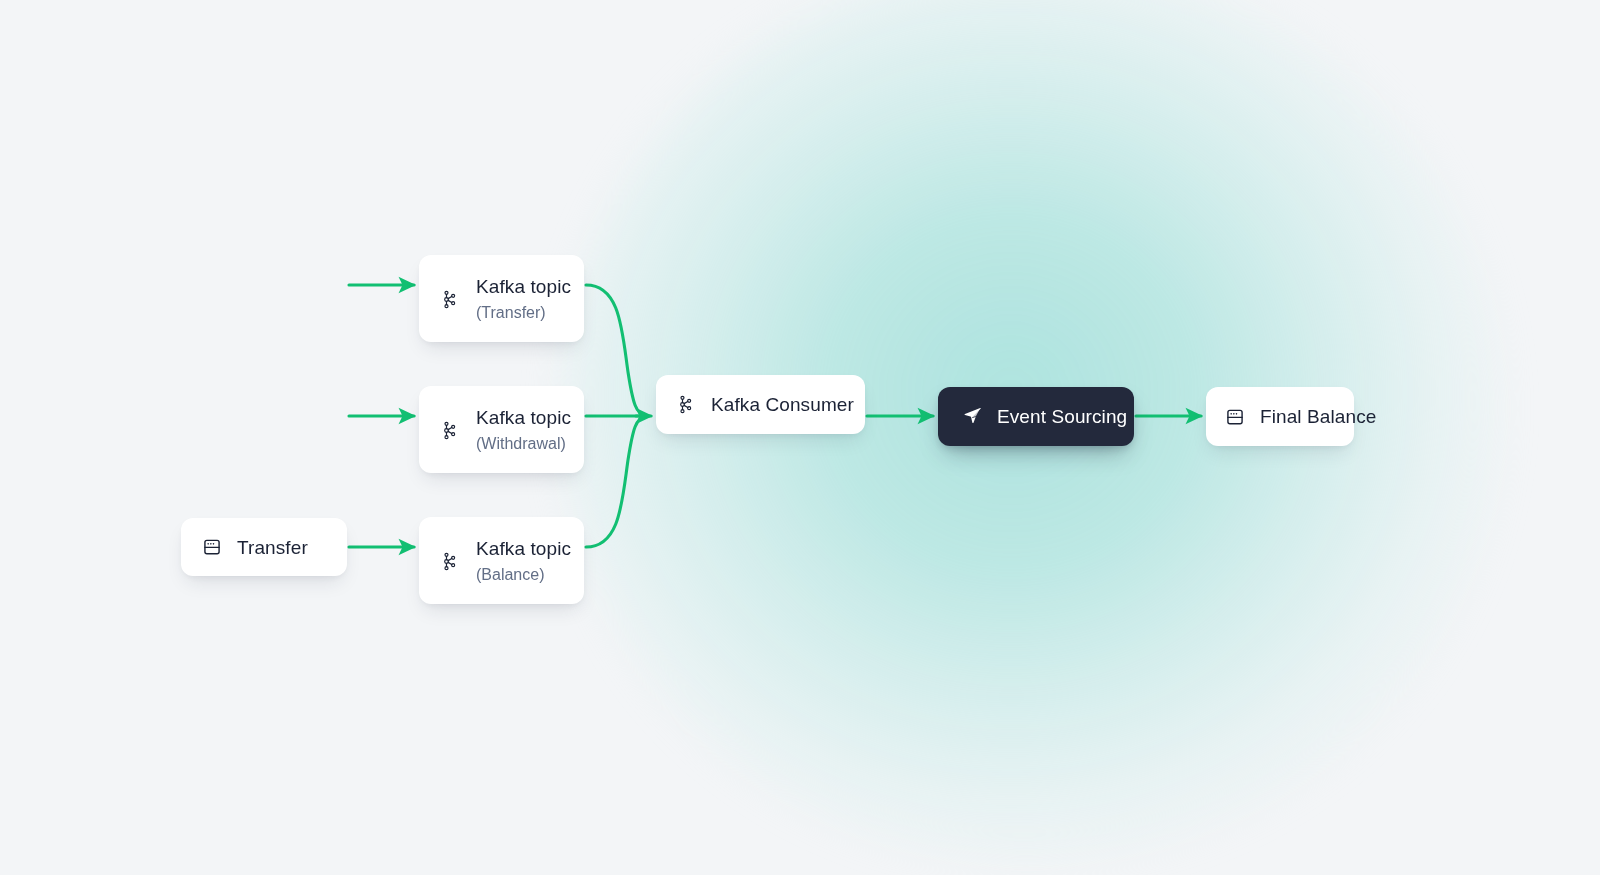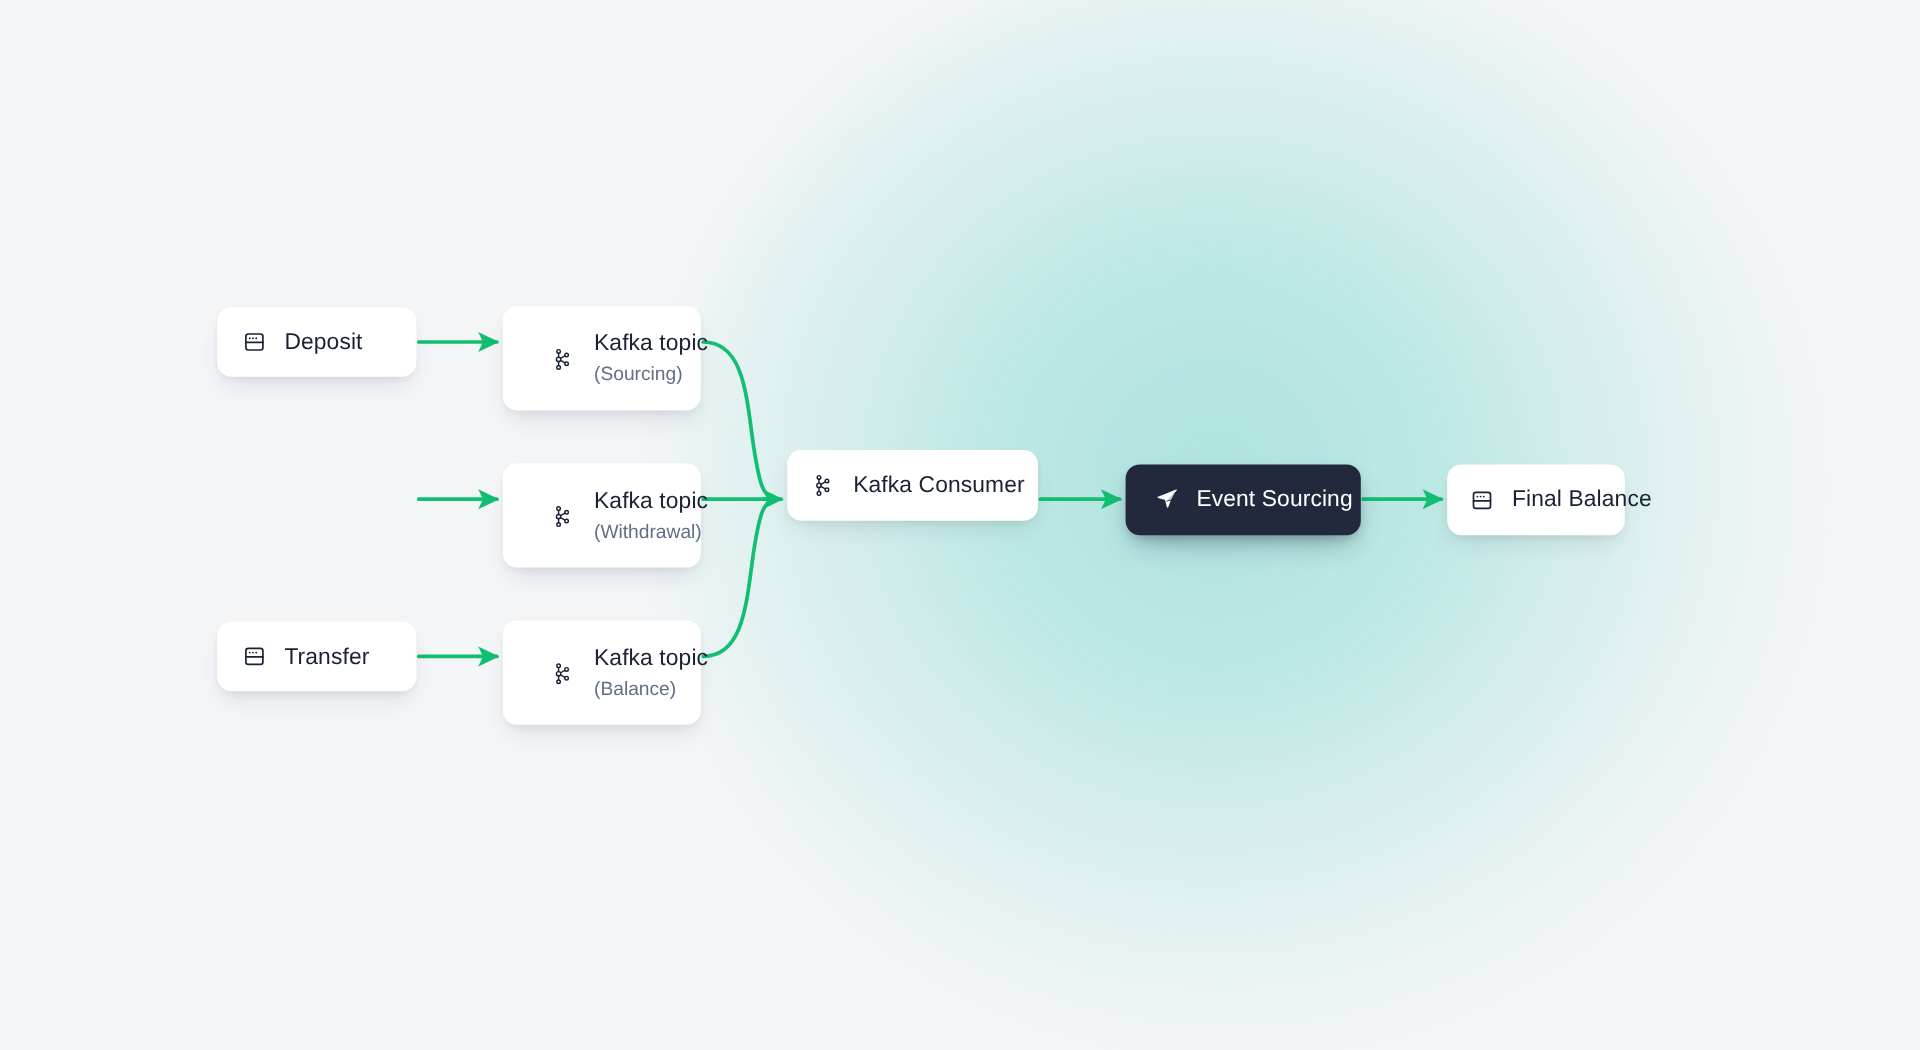--- a/index.html
+++ b/index.html
@@ -110,21 +110,21 @@
     gap: 14px;
   }
   #node-deposit    { top: 256px; }
   #node-withdrawal { top: 387px; }
   #node-transfer   { top: 518px; }
 
   .topic {
     left: 419px;
     width: 165px;
     height: 87px;
-    padding-left: 38px;
+    padding-left: 19px;
     gap: 16px;
     align-items: center;
   }
   #node-topic-deposit    { top: 255px; }
   #node-topic-withdrawal { top: 386px; }
   #node-topic-transfer   { top: 517px; }
   .topic .ico { margin-top: 2px; }
 
   #node-consumer {
     left: 656px;
@@ -184,34 +184,20 @@
       <path d="M 586 547 C 620 547, 622 502, 628 460 C 633 428, 636 418, 646 416"></path>
 
       <line x1="636" y1="416" x2="651" y2="416" marker-end="url(#ah)"></line>
 
       <line x1="867" y1="416" x2="933" y2="416" marker-end="url(#ah)"></line>
 
       <line x1="1136" y1="416" x2="1201" y2="416" marker-end="url(#ah)"></line>
     </g>
   </svg>
 
-  <div class="node one-line src" id="node-deposit">
-    <span class="ico">
-      <svg width="20" height="20" viewBox="0 0 24 24" fill="none" stroke="#1b2235" stroke-width="1.7" stroke-linecap="round" stroke-linejoin="round">
-        <rect x="3.5" y="4" width="17" height="16" rx="2.4"></rect>
-        <line x1="3.5" y1="12.4" x2="20.5" y2="12.4"></line>
-        <circle cx="7.4" cy="8.2" r="0.95" fill="#1b2235" stroke="none"></circle>
-        <circle cx="10.6" cy="8.2" r="0.95" fill="#1b2235" stroke="none"></circle>
-        <circle cx="13.8" cy="8.2" r="0.95" fill="#1b2235" stroke="none"></circle>
-      </svg>
-    </span>
-    <span class="label-wrap">
-      <span class="title">Deposit</span>
-    </span>
-  </div>
 
 
   <div class="node one-line src" id="node-transfer">
     <span class="ico">
       <svg width="20" height="20" viewBox="0 0 24 24" fill="none" stroke="#1b2235" stroke-width="1.7" stroke-linecap="round" stroke-linejoin="round">
         <rect x="3.5" y="4" width="17" height="16" rx="2.4"></rect>
         <line x1="3.5" y1="12.4" x2="20.5" y2="12.4"></line>
         <circle cx="7.4" cy="8.2" r="0.95" fill="#1b2235" stroke="none"></circle>
         <circle cx="10.6" cy="8.2" r="0.95" fill="#1b2235" stroke="none"></circle>
         <circle cx="13.8" cy="8.2" r="0.95" fill="#1b2235" stroke="none"></circle>
@@ -231,21 +217,21 @@
         <circle cx="16.6" cy="7.4" r="1.9"></circle>
         <circle cx="16.6" cy="16.6" r="1.9"></circle>
         <line x1="8.2" y1="5.5" x2="8.2" y2="9.7"></line>
         <line x1="8.2" y1="14.3" x2="8.2" y2="18.5"></line>
         <line x1="10.3" y1="10.9" x2="14.8" y2="8.3"></line>
         <line x1="10.3" y1="13.1" x2="14.8" y2="15.7"></line>
       </svg>
     </span>
     <span class="label-wrap">
       <span class="title">Kafka topic</span>
-      <span class="sub">(Sourcing)</span>
+      <span class="sub">(Transfer)</span>
     </span>
   </div>
 
   <div class="node topic" id="node-topic-withdrawal">
     <span class="ico">
       <svg width="19" height="19" viewBox="0 0 24 24" fill="none" stroke="#1b2235" stroke-width="1.5" stroke-linecap="round">
         <circle cx="8.2" cy="3.6" r="1.9"></circle>
         <circle cx="8.2" cy="12" r="2.3"></circle>
         <circle cx="8.2" cy="20.4" r="1.9"></circle>
         <circle cx="16.6" cy="7.4" r="1.9"></circle>

